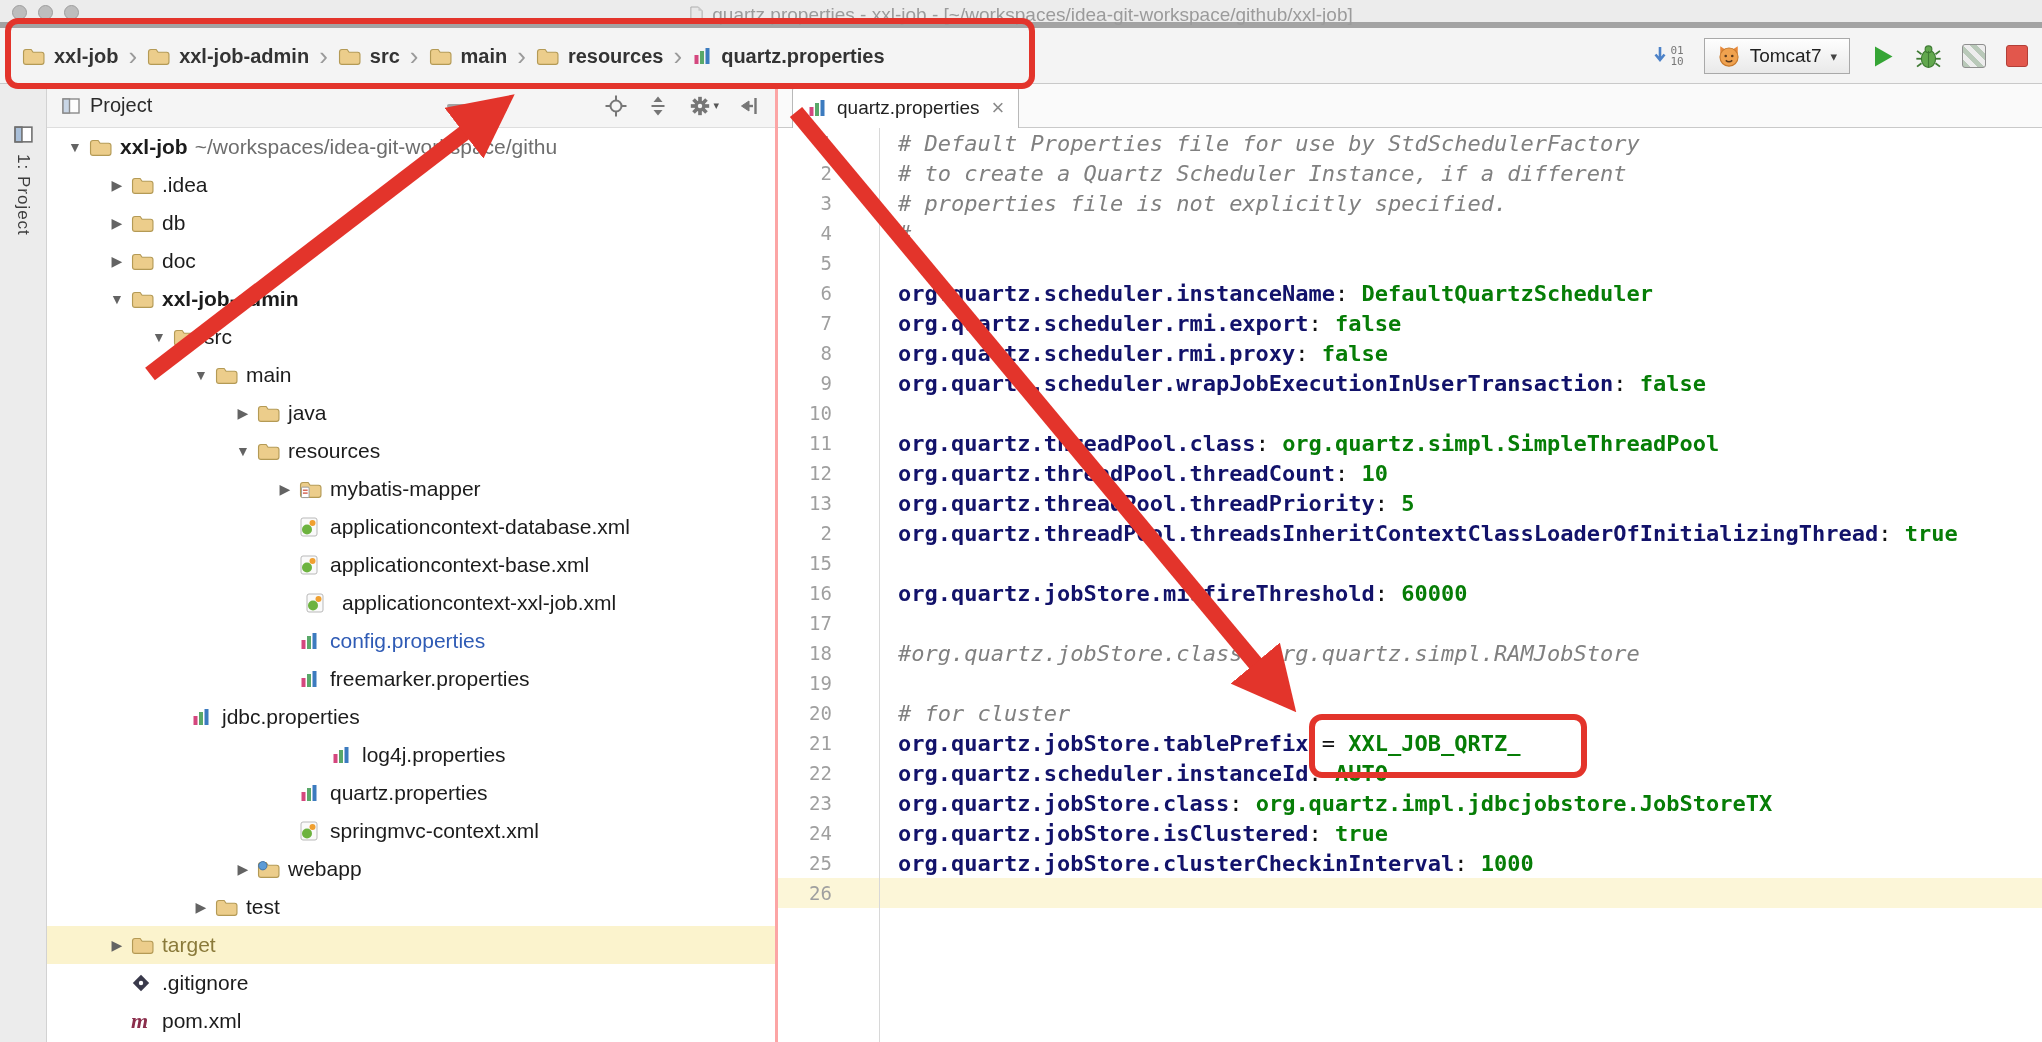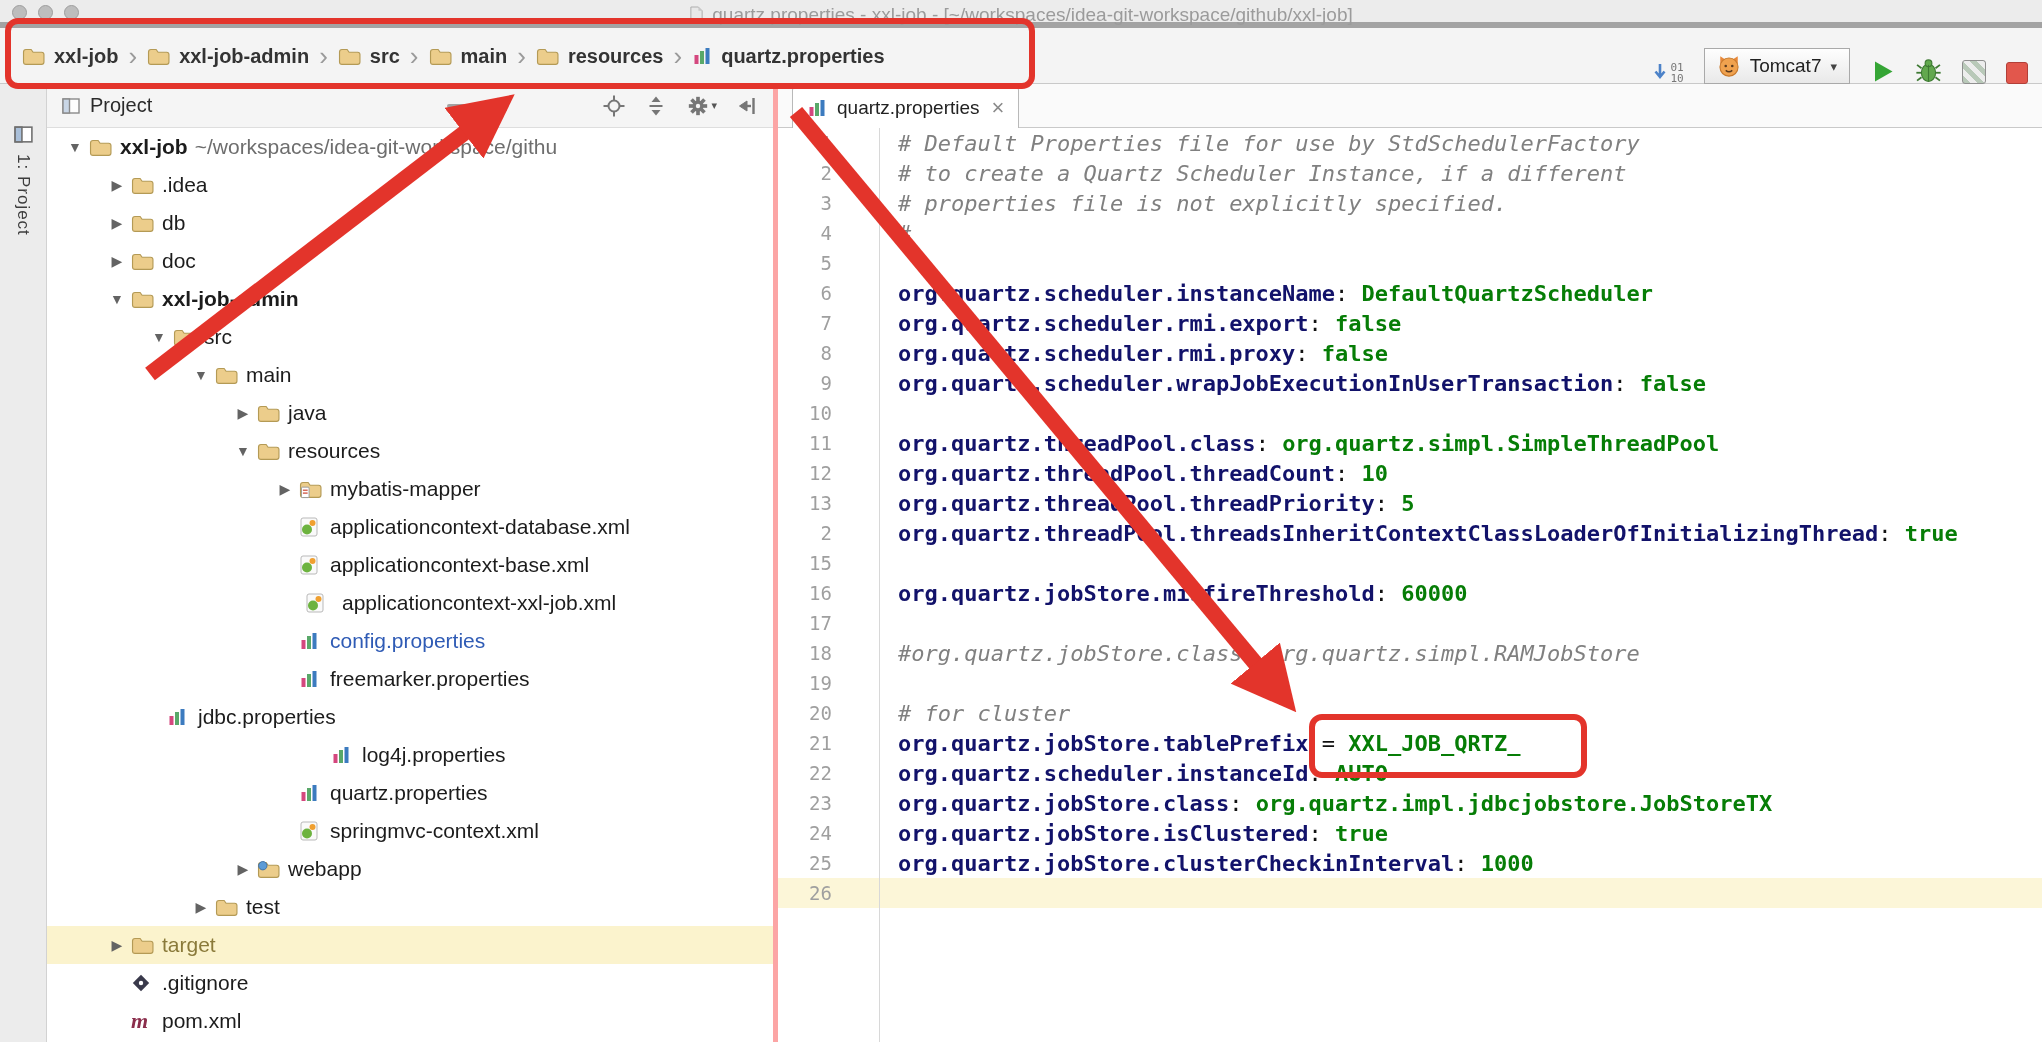--- a/index.html
+++ b/index.html
@@ -12,39 +12,39 @@
   .lights{position:absolute;left:12px;top:5px;display:flex;gap:11px}
   .light{width:15px;height:15px;border-radius:50%;background:#bdbdbd;border:1px solid #9e9e9e}
   .wtitle{position:absolute;top:2px;left:0;right:0;height:25px;display:flex;justify-content:center;align-items:center;gap:8px;
     font-size:19px;color:#9b9b9b;white-space:nowrap}
 
   
   .navbar{position:absolute;top:28px;left:0;right:0;height:56px;background:#f4f4f4;border-bottom:1px solid #c9c9c9}
   #breadcrumbs{position:absolute;left:22px;top:0;height:56px;display:flex;align-items:center}
   .bc-item{display:flex;align-items:center;gap:9px;font-size:20px;font-weight:bold;color:#333;cursor:pointer;white-space:nowrap}
   .bc-sep{color:#9a9a9a;font-size:26px;margin:0 10px;font-weight:normal}
-  .run-controls{position:absolute;right:14px;top:0;height:56px;display:flex;align-items:flex-end;gap:20px}
+  .run-controls{position:absolute;right:14px;top:0;height:56px;display:flex;align-items:center;gap:20px}
   .incoming{display:flex;align-items:center;gap:3px;cursor:pointer}
   .incoming .nums{display:flex;flex-direction:column;font-size:11px;line-height:11px;color:#777;font-family:"DejaVu Sans Mono",monospace}
   .run-config{display:flex;align-items:center;gap:9px;height:36px;padding:0 12px;border:1px solid #a9a9a9;border-radius:0;
     background:linear-gradient(#fefefe,#e9e9e9);font-size:19px;color:#222;cursor:pointer}
   .run-config .caret{font-size:13px;color:#444}
   .tbtn{display:flex;align-items:center;justify-content:center;cursor:pointer}
   .cov{width:24px;height:24px;border:1px solid #8f8f8f;border-radius:3px;
     background:repeating-linear-gradient(45deg,#b9c9b9 0 5px,#ededed 5px 10px)}
   .stopsq{width:22px;height:22px;border-radius:3px;background:#e2574c;border:1px solid #b23f38}
 
   
   .main{position:absolute;top:84px;left:0;right:0;bottom:0;background:#fff}
   .toolstrip{position:absolute;left:0;top:0;bottom:0;width:47px;background:#ececec;border-right:1px solid #d2d2d2}
   .stripe-btn{margin-top:40px;display:flex;flex-direction:column;align-items:center;gap:9px;cursor:pointer}
   .vtext{writing-mode:vertical-rl;font-size:17px;color:#3c3c3c;letter-spacing:1px;white-space:nowrap}
 
   
-  .project-panel{position:absolute;left:47px;top:0;bottom:0;width:731px;background:#fff;border-right:5px solid #fca5a5;overflow:hidden}
+  .project-panel{position:absolute;left:47px;top:0;bottom:0;width:731px;background:#fff;border-right:3px solid #fca5a5;overflow:hidden}
   .panel-header{position:relative;height:44px;background:#f5f5f5;border-bottom:1px solid #dedede;display:flex;align-items:center;padding:0 14px;gap:9px}
   .ph-title{font-size:20px;color:#2b2b2b}
   .ph-dash{position:absolute;left:400px;top:20px;width:20px;height:4px;background:#a2a2a2;border-radius:2px}
   .ph-icons{margin-left:auto;display:flex;align-items:center;gap:20px}
   .ph-icons .icon{cursor:pointer;display:flex;align-items:center}
   .gearwrap{display:flex;align-items:center;gap:2px}
   .gearwrap .mini-caret{font-size:11px;color:#555}
   #tree{position:absolute;top:44px;left:0;right:0;bottom:0;overflow:hidden}
   .trow{height:38px;display:flex;align-items:center;font-size:21px;color:#1c1c1c;white-space:nowrap;cursor:pointer}
   .trow.hl{background:#fbf3cd}
@@ -449,21 +449,21 @@
               <span class="icon">
                 <svg viewBox="0 0 20 20" width="20" height="20">
                   <rect x="2.5" y="9" width="4" height="9" fill="#d4477e"></rect>
                   <rect x="8" y="5" width="4" height="13" fill="#59a869"></rect>
                   <rect x="13.5" y="2" width="4" height="16" fill="#3c7bbf"></rect>
                 </svg>
               </span>
             </span>
             <span class="tlabel">freemarker.properties</span>
           </div>
-          <div class="trow" style="padding-left: 92px;">
+          <div class="trow" style="padding-left: 116px;">
             <span class="chev"></span>
             <span class="ticon">
               <span class="icon">
                 <svg viewBox="0 0 20 20" width="20" height="20">
                   <rect x="2.5" y="9" width="4" height="9" fill="#d4477e"></rect>
                   <rect x="8" y="5" width="4" height="13" fill="#59a869"></rect>
                   <rect x="13.5" y="2" width="4" height="16" fill="#3c7bbf"></rect>
                 </svg>
               </span>
             </span>

